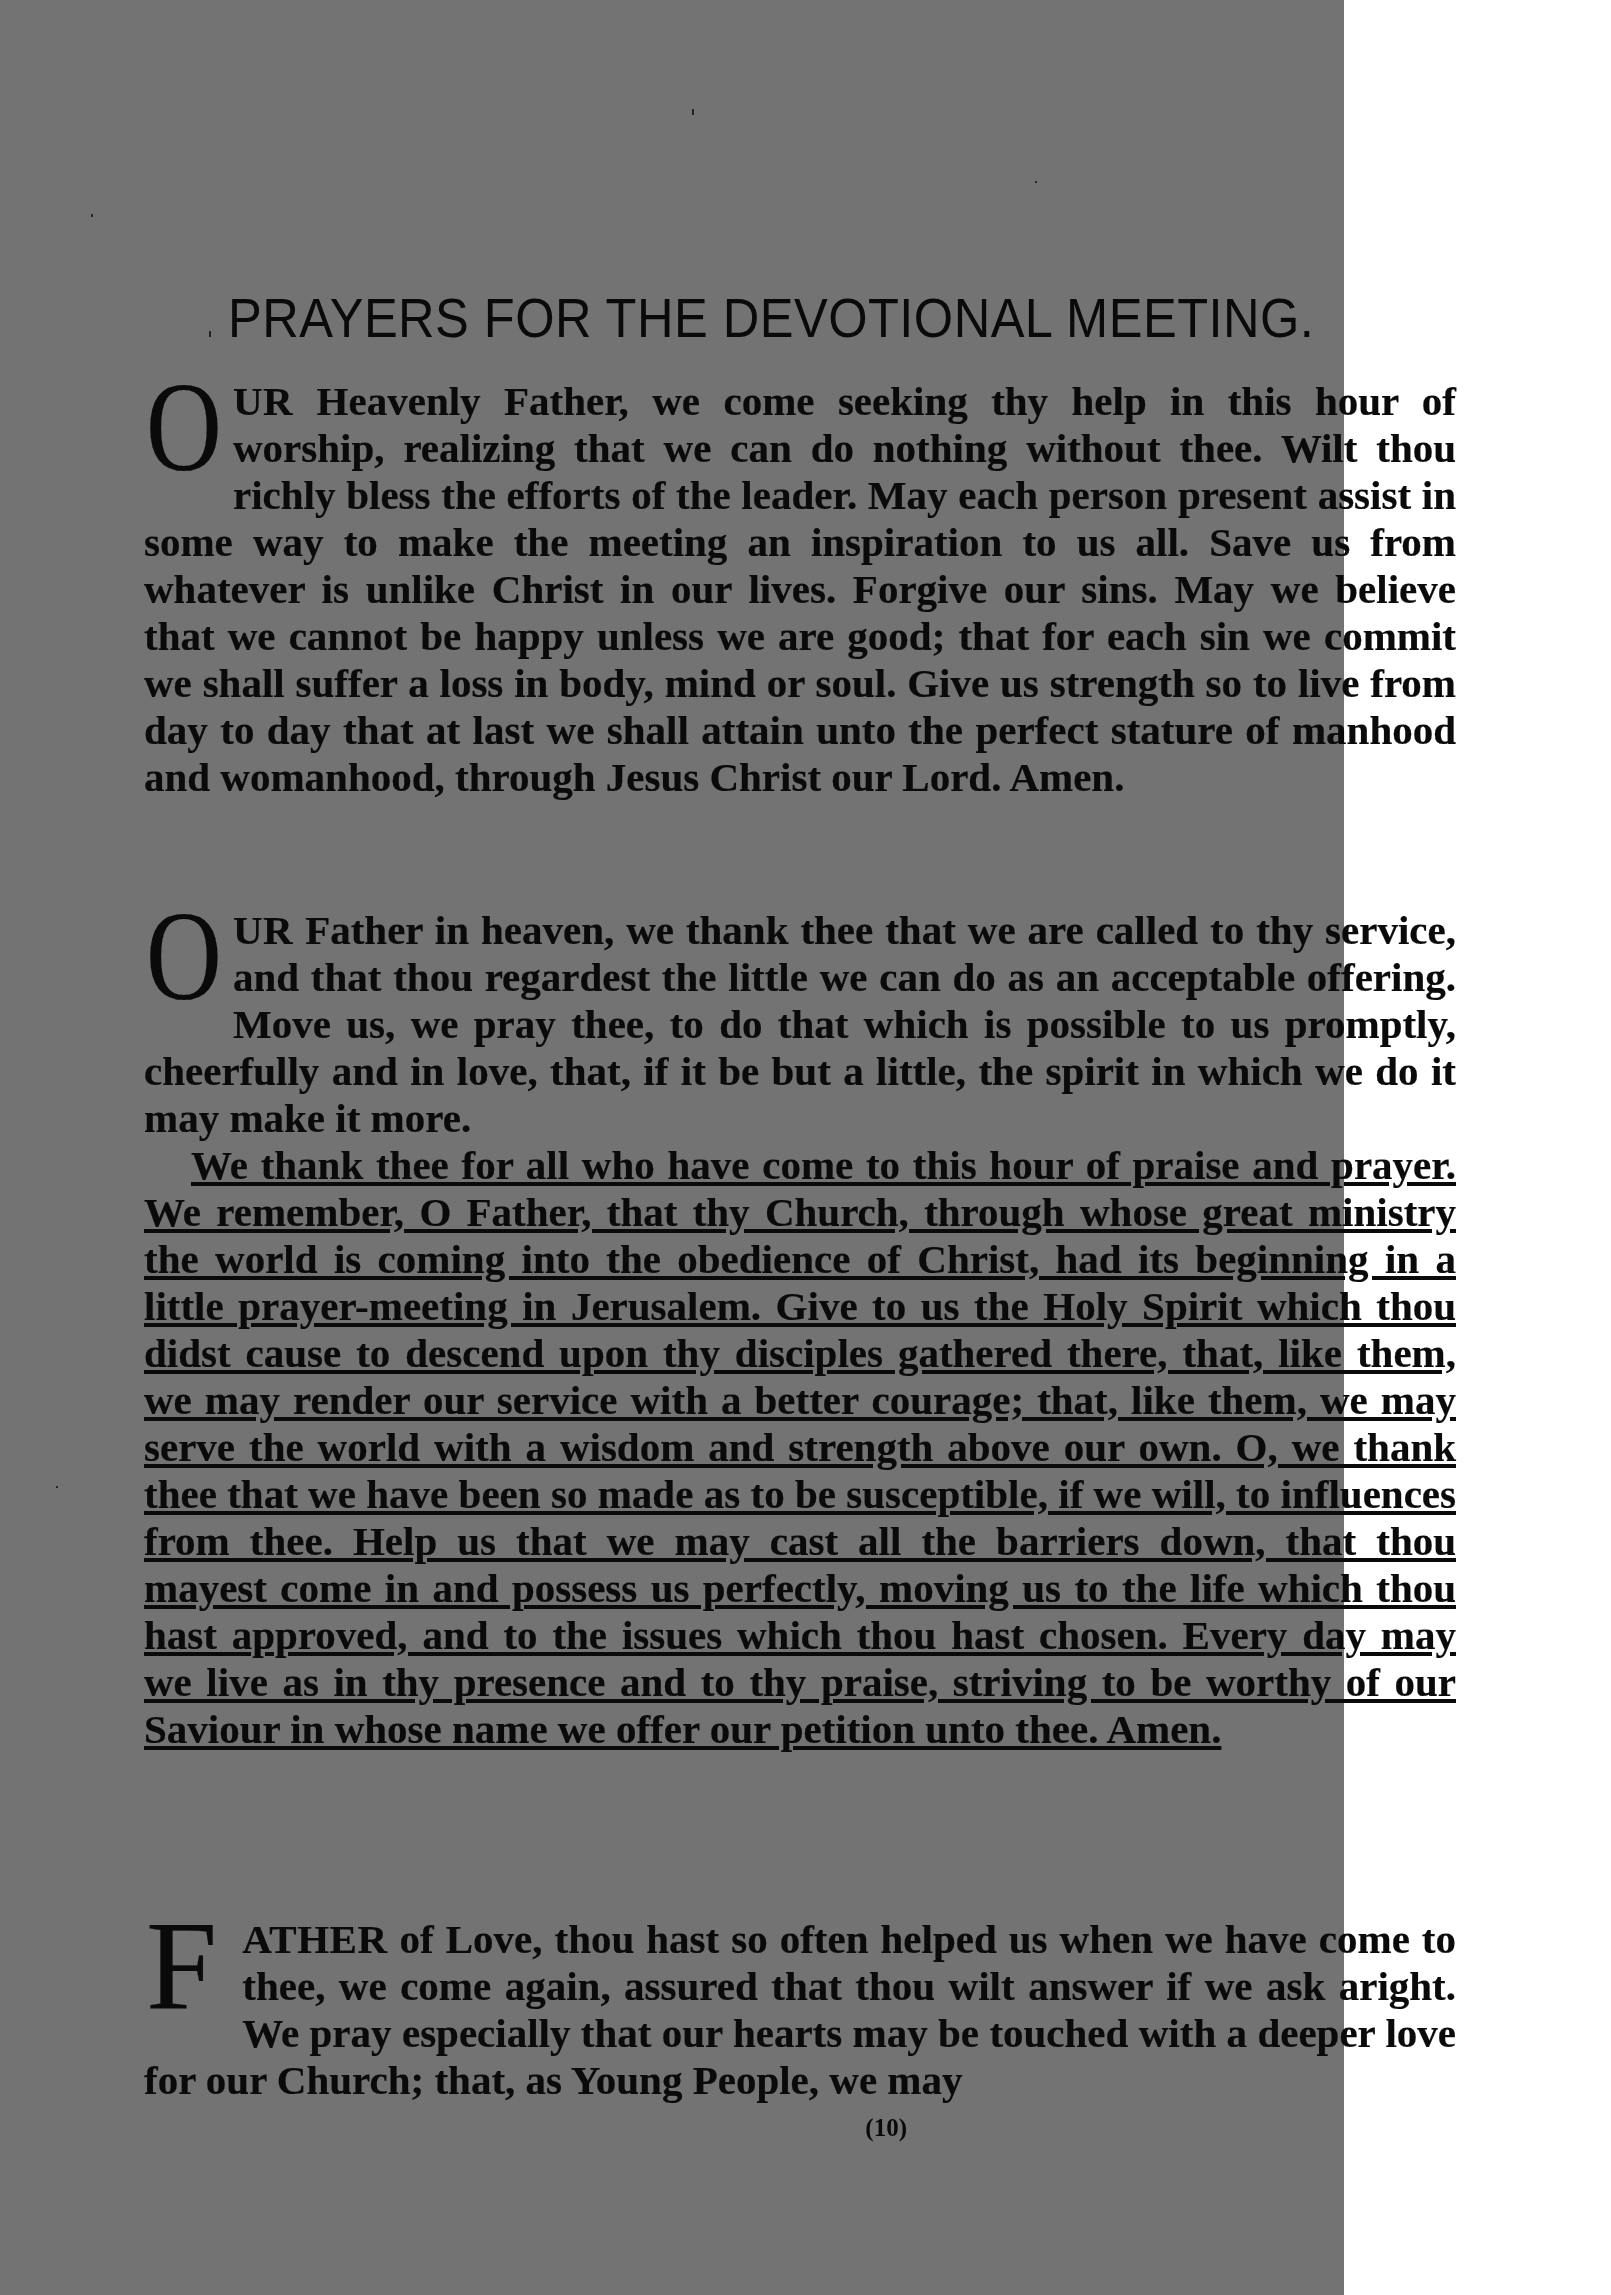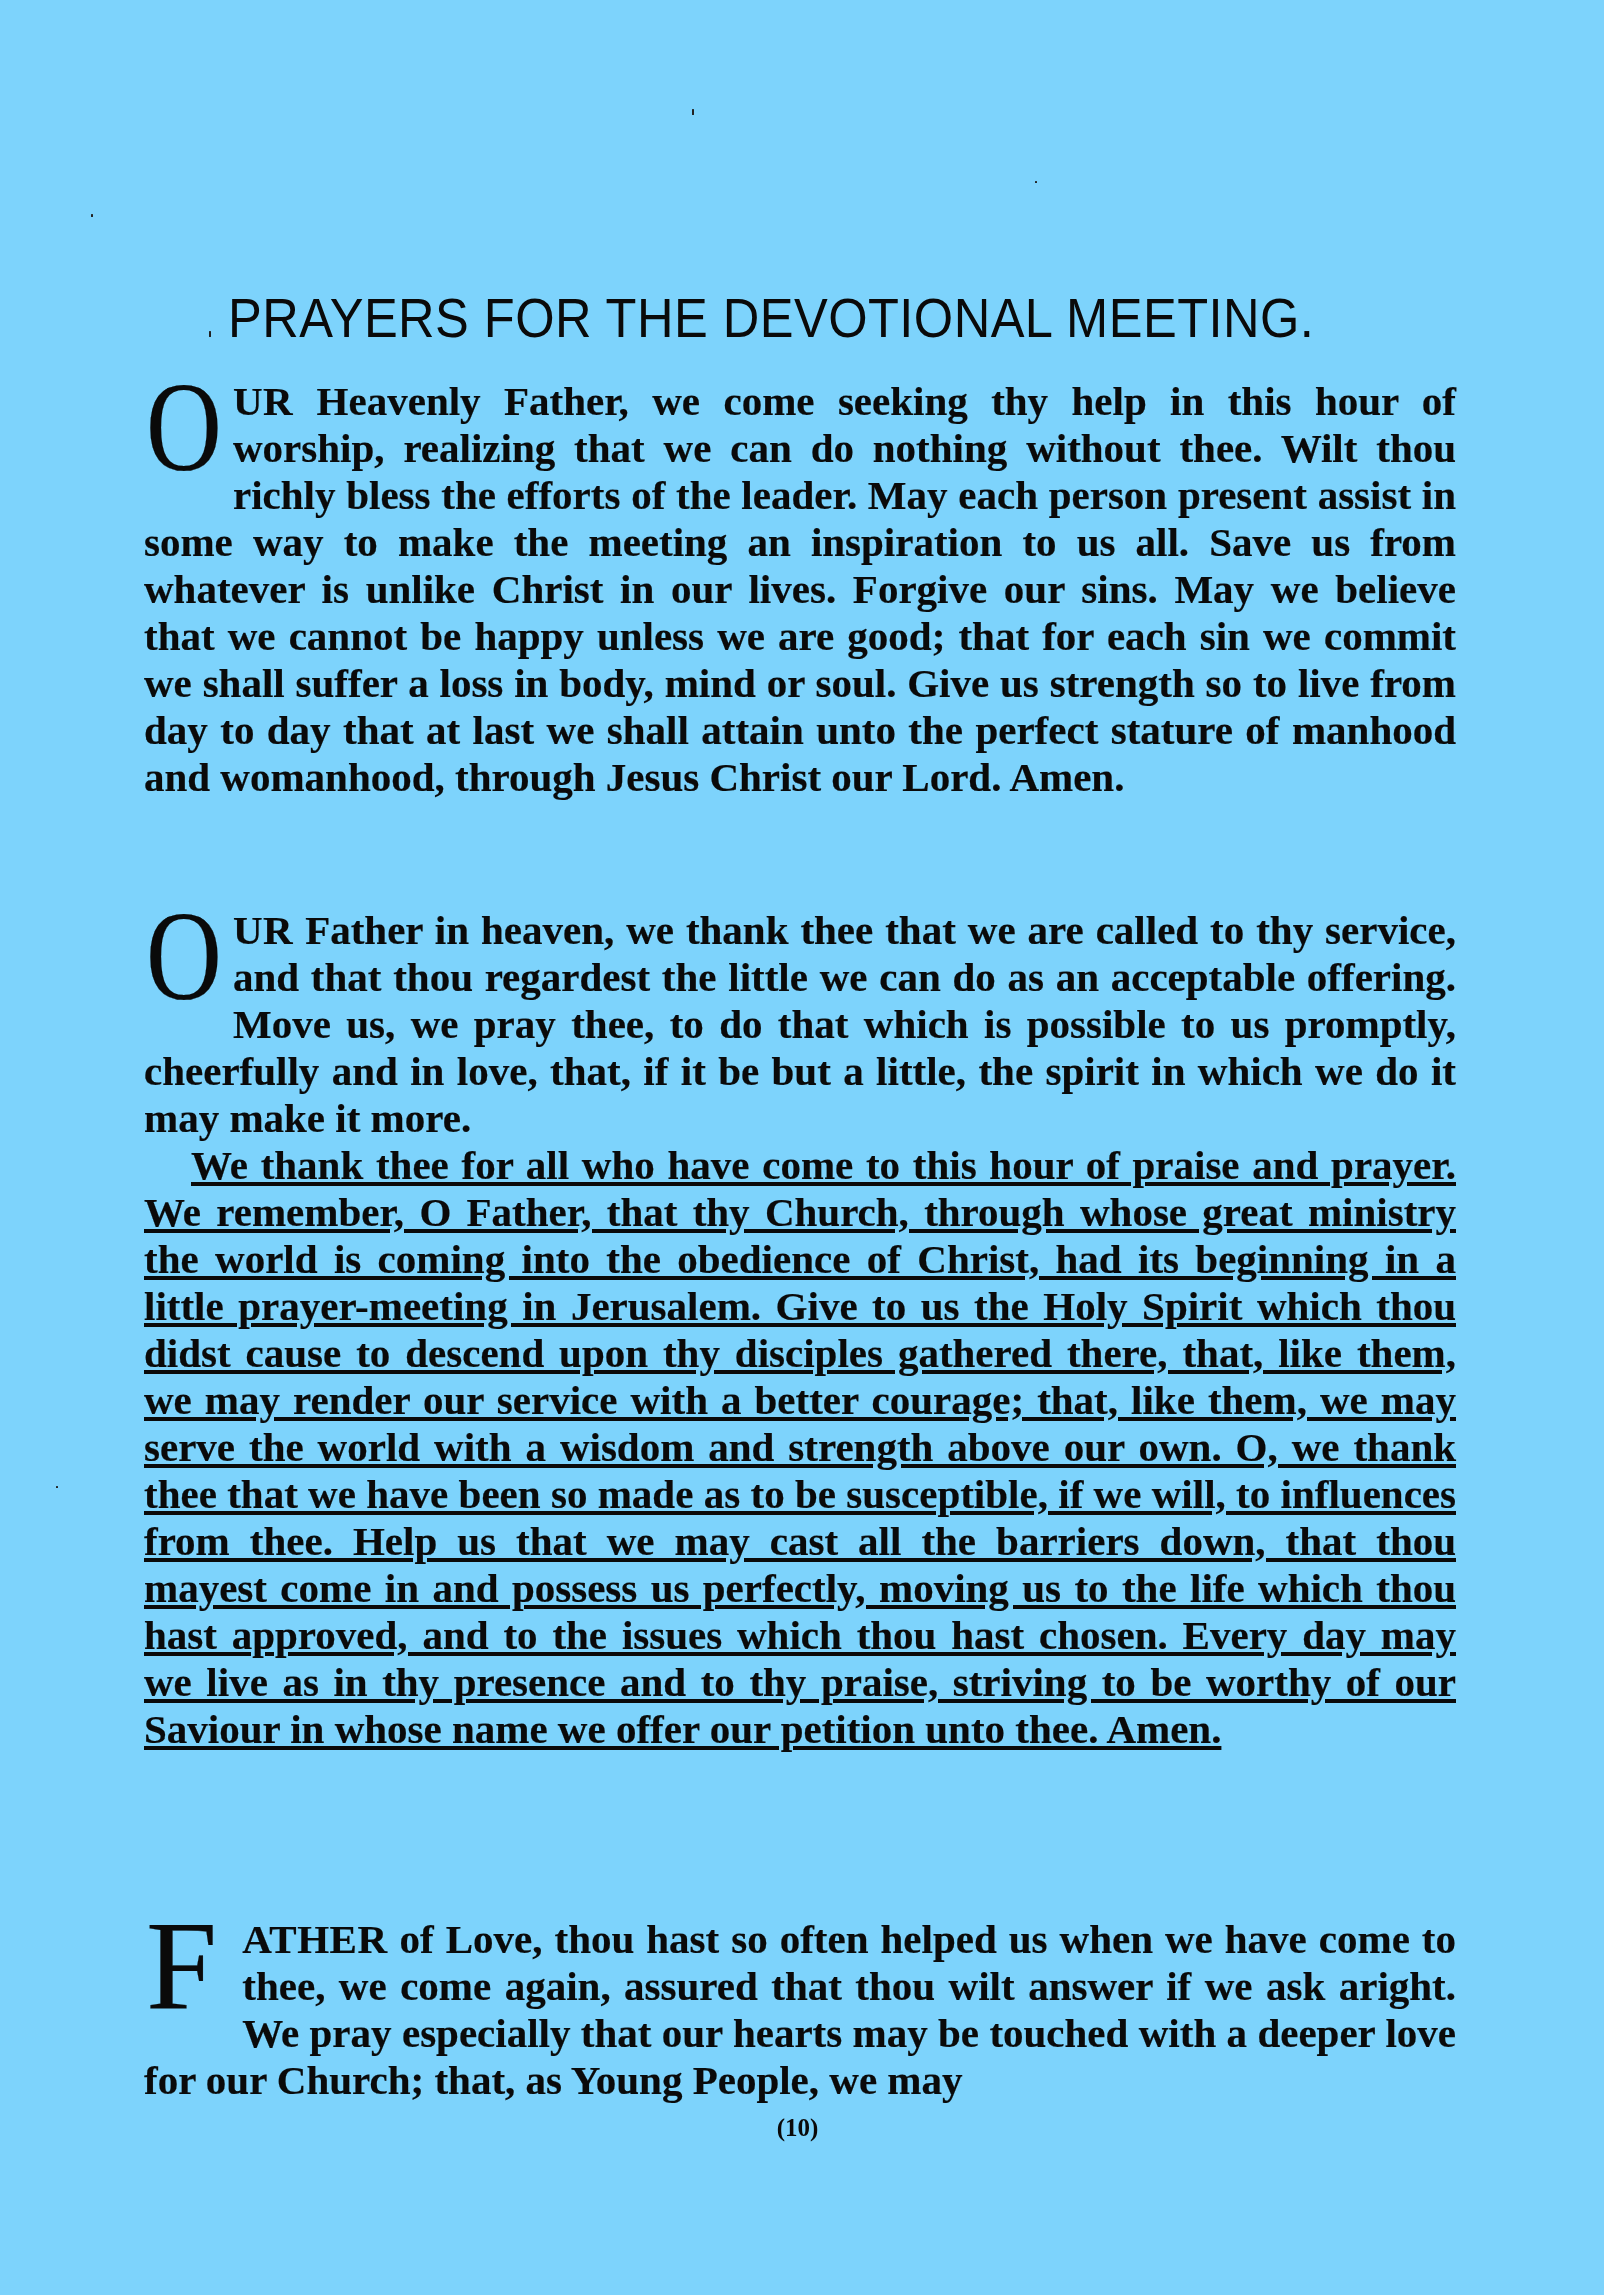--- a/index.html
+++ b/index.html
@@ -10,23 +10,23 @@
   body {
     width: 1612px;
     height: 2295px;
     position: relative;
     overflow: hidden;
     color: #0a0a0a;
   }
   .page {
     position: absolute;
     left: 0; top: 0;
-    width: 1604px;
+    width: 1344px;
     height: 2295px;
-    background: #7dd3fc;
+    background: #737373;
   }
   .title {
     position: absolute;
     left: 228px;
     top: 253px;
     width: 1165px;
     text-align: center;
     font-family: "Liberation Sans", sans-serif;
     font-size: 55px;
     line-height: 57px;
@@ -77,24 +77,24 @@
   }
   .smallcaps-lead {
     letter-spacing: 0.5px;
     margin-top: 40px;
   }
   #prayer-1 { top: 378px; }
   #prayer-2 { top: 907px; }
   #prayer-3 { top: 1916px; }
   .page-number {
     position: absolute;
-    left: 725px;
+    left: 762px;
     width: 145px;
     top: 2112px;
-    text-align: center;
+    text-align: right;
     font-family: "Liberation Serif", serif;
     font-weight: bold;
     font-size: 25px;
     line-height: 31px;
   }
   .speck {
     position: absolute;
     background: #222;
     border-radius: 0.5px;
   }

